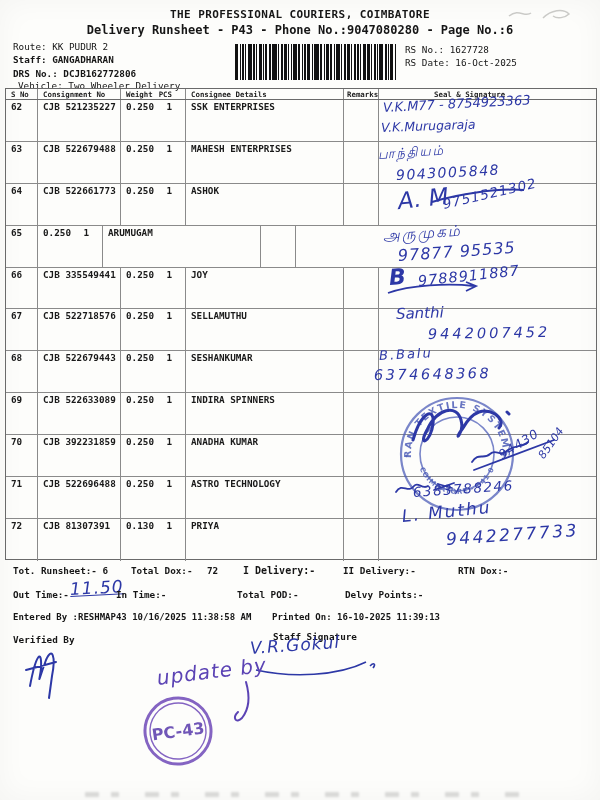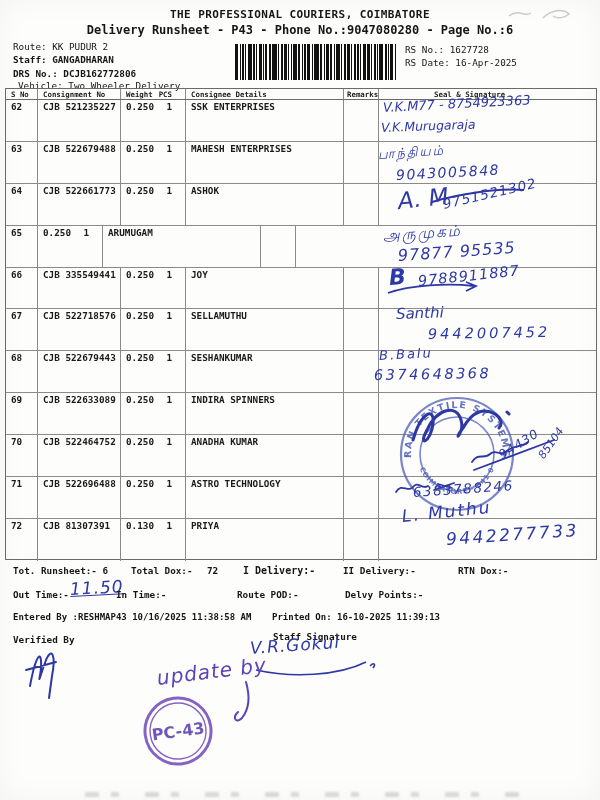--- a/index.html
+++ b/index.html
@@ -91,21 +91,21 @@
       <rect x="139" y="0" width="2" height="36" fill="#111"></rect>
       <rect x="142" y="0" width="1" height="36" fill="#111"></rect>
       <rect x="144" y="0" width="4" height="36" fill="#111"></rect>
       <rect x="150" y="0" width="2" height="36" fill="#111"></rect>
       <rect x="153" y="0" width="1" height="36" fill="#111"></rect>
       <rect x="155" y="0" width="3" height="36" fill="#111"></rect>
       <rect x="160" y="0" width="1" height="36" fill="#111"></rect>
     </svg>
 
   <div class="pr" style="left:405px;top:44px;font-size:9.3px;">RS No.: 1627728</div>
-  <div class="pr" style="left:405px;top:57px;font-size:9.3px;">RS Date: 16-Apr-2025</div>
+  <div class="pr" style="left:405px;top:57px;font-size:9.3px;">RS Date: 16-Oct-2025</div>
 
   <svg class="svgabs faint" style="left:505px;top:4px;" width="70" height="22">
     <path d="M4,12 C14,4 20,14 26,9 M38,14 C46,6 58,4 64,10 C60,14 52,15 48,12" stroke="#9a9a96" stroke-width="1.5" fill="none"></path>
   </svg>
 
   <div class="tbl">
     <div class="trow thead">
       <div class="cell c-sno">S No</div>
       <div class="cell c-con">Consignment No</div>
       <div class="cell c-wp">
@@ -199,21 +199,21 @@
           <div class="cell c-wp">
             <span>0.250</span>
             <span>1</span>
           </div>
           <div class="cell c-cde">INDIRA SPINNERS</div>
           <div class="cell c-rem"></div>
           <div class="cell c-seal"></div>
         </div>
         <div class="trow tdata">
           <div class="cell c-sno">70</div>
-          <div class="cell c-con">CJB 522464752</div>
+          <div class="cell c-con">CJB 392231859</div>
           <div class="cell c-wp">
             <span>0.250</span>
             <span>1</span>
           </div>
           <div class="cell c-cde">ANADHA KUMAR</div>
           <div class="cell c-rem"></div>
           <div class="cell c-seal"></div>
         </div>
         <div class="trow tdata">
           <div class="cell c-sno">71</div>
@@ -304,21 +304,21 @@
   <div class="pr b" style="left:13px;top:565px;font-size:9.3px;">Tot. Runsheet:- 6</div>
   <div class="pr b" style="left:131px;top:565px;font-size:9.3px;">Total Dox:-</div>
   <div class="pr b" style="left:207px;top:565px;font-size:9.3px;">72</div>
   <div class="pr b" style="left:243px;top:565px;font-size:10px;">I Delivery:-</div>
   <div class="pr b" style="left:343px;top:565px;font-size:9.3px;">II Delivery:-</div>
   <div class="pr b" style="left:458px;top:565px;font-size:9.3px;">RTN Dox:-</div>
 
   <div class="pr b" style="left:13px;top:589px;font-size:9.3px;">Out Time:-</div>
   <div class="hw" style="left:70px;top:581px;font-size:17px;letter-spacing:1px;transform:rotate(-3deg);text-decoration:underline;">11.50</div>
   <div class="pr b" style="left:116px;top:589px;font-size:9.3px;">In Time:-</div>
-  <div class="pr b" style="left:237px;top:589px;font-size:9.3px;">Route POD:-</div>
+  <div class="pr b" style="left:237px;top:589px;font-size:9.3px;">Total POD:-</div>
   <div class="pr b" style="left:313px;top:589px;font-size:9.3px;padding-left:32px;">Delvy Points:-</div>
 
   <div class="pr b" style="left:13px;top:612px;font-size:9px;">Entered By :RESHMAP43 10/16/2025 11:38:58 AM</div>
   <div class="pr b" style="left:272px;top:612px;font-size:9px;">Printed On: 16-10-2025 11:39:13</div>
 
   <div class="pr b" style="left:13px;top:634px;font-size:9.3px;">Verified By</div>
   <div class="pr b" style="left:273px;top:631px;font-size:9.3px;">Staff Signature</div>
 
   <svg class="svgabs" style="left:22px;top:640px;" width="50" height="62">
     <path d="M8,46 C14,14 20,8 19,28 C18,40 14,48 24,20 C30,6 34,16 30,36 L27,58 M4,30 L34,22" stroke="#2d38a6" stroke-width="2" fill="none" stroke-linecap="round"></path>

